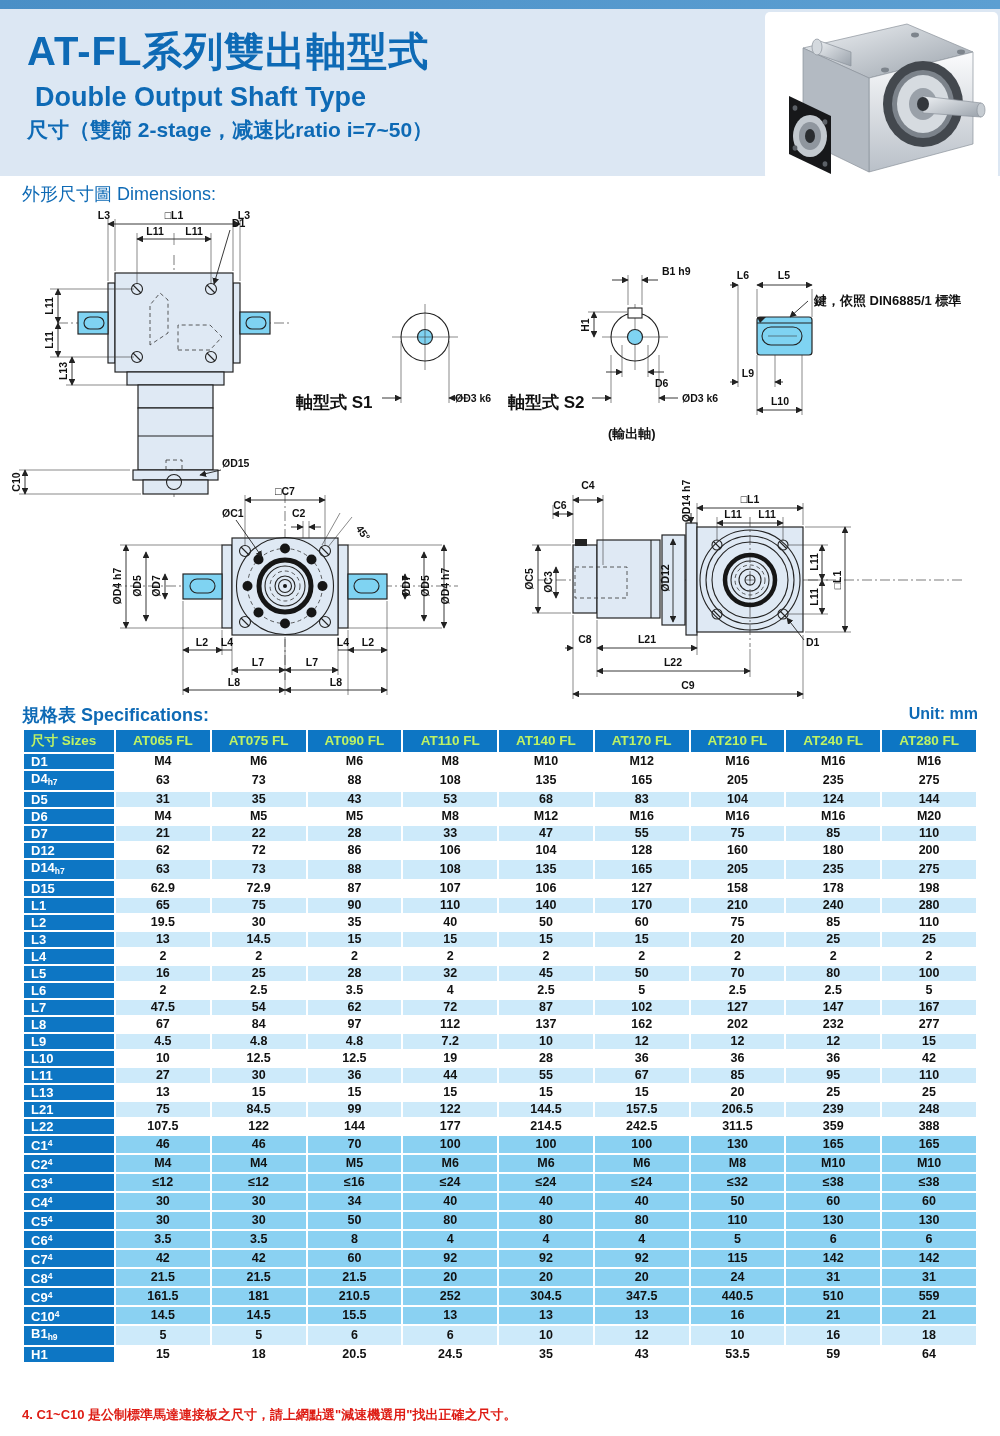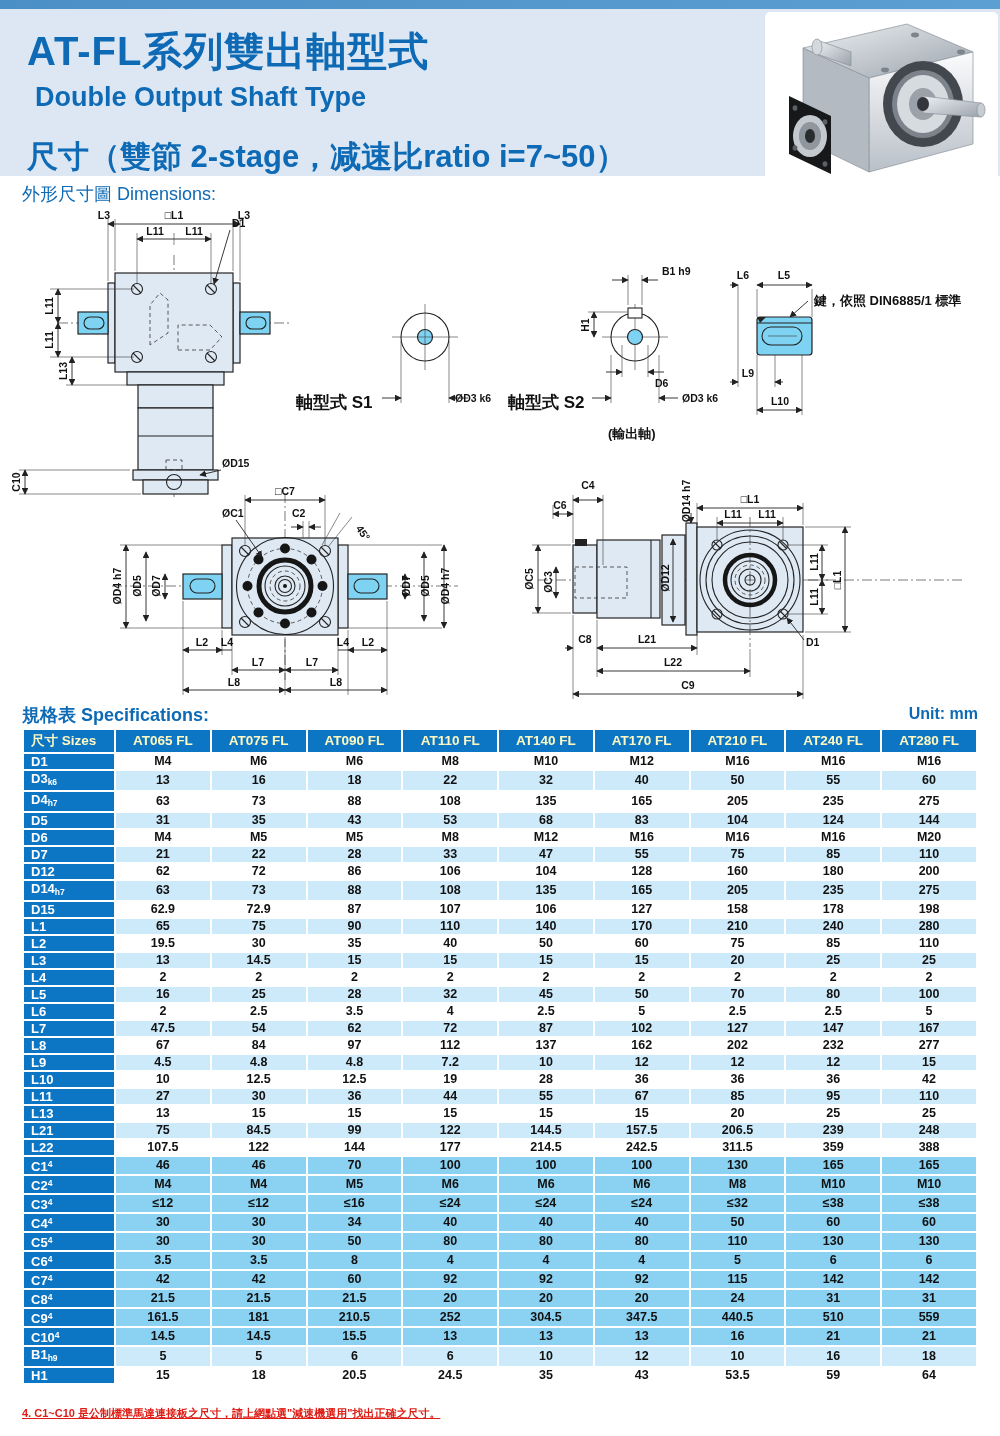--- a/index.html
+++ b/index.html
@@ -4,44 +4,44 @@
 <style>
   html,body { margin:0; padding:0; background:#ffffff; }
   body { font-family:"Liberation Sans","DejaVu Sans",sans-serif; }
   .page { position:relative; width:1000px; height:1436px; background:#fff; overflow:hidden; }
 
   .topbar { position:absolute; left:0; top:0; width:1000px; height:9px;
             background:linear-gradient(90deg,#4a8fc6,#5c9fd2); }
   .header-bg { position:absolute; left:0; top:9px; width:1000px; height:167px; background:#dce7f3; }
   .title-zh { position:absolute; left:27px; top:24px; font-size:40px; font-weight:bold; color:#0e6ab5; letter-spacing:1px; }
   .sub-en   { position:absolute; left:27px; top:82px; font-size:27px; font-weight:bold; color:#0e6ab5;margin-left:8px; }
-  .sub-zh   { position:absolute; left:27px; top:116px; font-size:31px; font-weight:bold; color:#0e6ab5;margin-top:20px; }
+  .sub-zh   { position:absolute; left:27px; top:116px; font-size:21px; font-weight:bold; color:#0e6ab5; }
   .photo { position:absolute; left:765px; top:12px; width:233px; height:168px; }
 
   .dims-heading { position:absolute; left:22px; top:182px; font-size:18px; font-weight:normal; color:#0e6ab5; }
   .diagram { position:absolute; left:0; top:205px; width:1000px; height:500px; }
   .diagram svg { font-family:"Liberation Sans","DejaVu Sans",sans-serif; }
 
   .spec-heading { position:absolute; left:22px; top:703px; font-size:18px; font-weight:bold; color:#0e6ab5; }
   .unit-label   { position:absolute; right:22px; top:705px; font-size:16px; font-weight:bold; color:#0e6ab5; }
 
   table.spec { position:absolute; left:22px; top:728px; width:956px; border-collapse:collapse; table-layout:fixed; }
   table.spec th, table.spec td { border:2px solid #ffffff; height:15px; padding:0; line-height:15px;
       font-size:12.5px; font-weight:bold; color:#111; text-align:center; overflow:hidden; white-space:nowrap; }
-  table.spec thead th { background:#0d76c4; color:#fef9c3; height:22px; line-height:22px; font-size:13.5px; }
+  table.spec thead th { background:#0d76c4; color:#bef264; height:22px; line-height:22px; font-size:13.5px; }
   table.spec thead th:first-child { text-align:left; padding-left:7px; }
   table.spec tbody th { background:#0d76c4; color:#fff; text-align:left; padding-left:7px; font-size:13px; }
   table.spec col.c0 { width:92px; }
   table.spec sub { font-size:8.5px; font-weight:bold; vertical-align:-2px; }
   table.spec sup { font-size:8.5px; font-weight:bold; vertical-align:4px; }
   tr.tone-w  td { background:#ffffff; }
   tr.tone-lb td { background:#cdeafa; }
   tr.tone-mb td { background:#8ad1f2; }
 
-  .footnote { position:absolute; left:22px; top:1406px; font-size:11px; font-weight:bold; color:#de1d15;text-decoration:underline; }
+  .footnote { position:absolute; left:22px; top:1406px; font-size:13px; font-weight:bold; color:#de1d15; }
 
   
   .ln   { stroke:#232323; stroke-width:1.1; fill:none; }
   .fl   { fill:#dfe9f4; stroke:#232323; stroke-width:1.2; }
   .cy   { fill:#7fd3f2; stroke:#232323; stroke-width:1.2; }
   .thin { stroke:#3a3a3a; stroke-width:0.6; fill:none; }
   .dsh  { stroke:#333; stroke-width:0.8; fill:none; stroke-dasharray:4 3; }
   .cdd  { stroke:#444; stroke-width:0.7; fill:none; stroke-dasharray:10 3 2 3; }
   .dm   { stroke:#222; stroke-width:0.9; fill:none; }
   .dt   { font-size:10.5px; font-weight:bold; fill:#111; }
@@ -465,32 +465,20 @@
           <td>M4</td>
           <td>M6</td>
           <td>M6</td>
           <td>M8</td>
           <td>M10</td>
           <td>M12</td>
           <td>M16</td>
           <td>M16</td>
           <td>M16</td>
         </tr>
-        <tr class="tone-lb">
-          <th>D3<sub>k6</sub></th>
-          <td>13</td>
-          <td>16</td>
-          <td>18</td>
-          <td>22</td>
-          <td>32</td>
-          <td>40</td>
-          <td>50</td>
-          <td>55</td>
-          <td>60</td>
-        </tr>
         <tr class="tone-w">
           <th>D4<sub>h7</sub></th>
           <td>63</td>
           <td>73</td>
           <td>88</td>
           <td>108</td>
           <td>135</td>
           <td>165</td>
           <td>205</td>
           <td>235</td>

